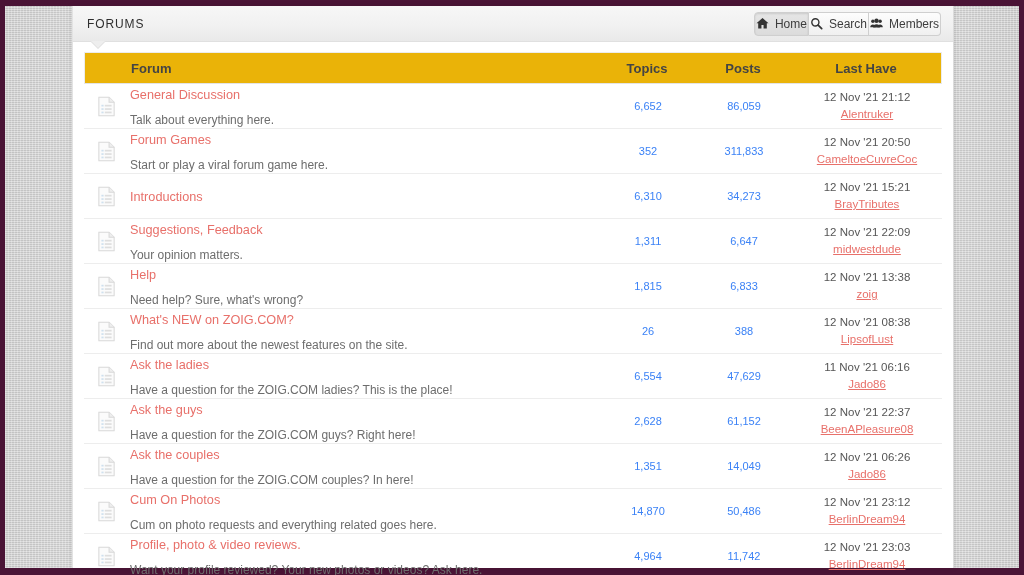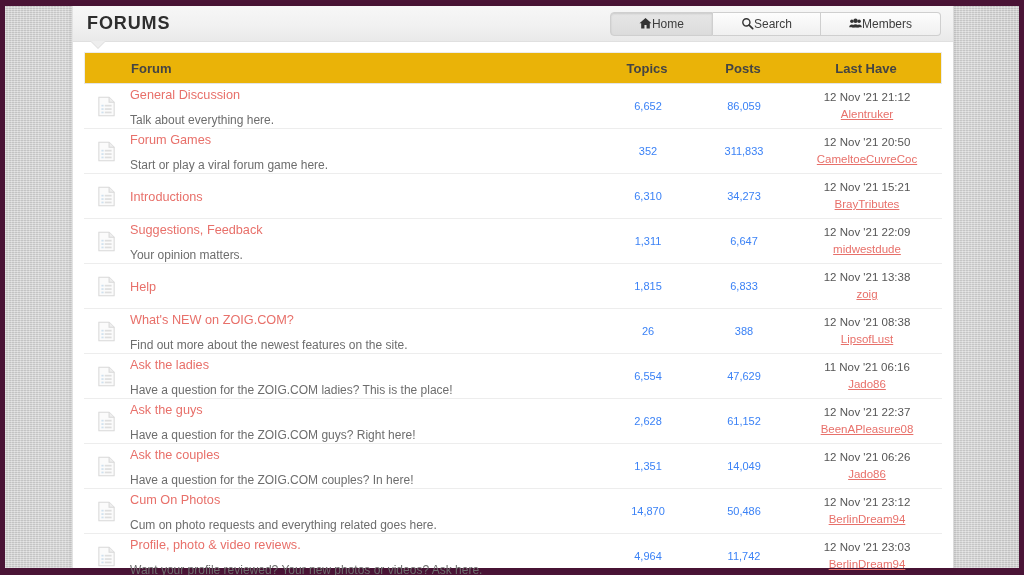--- a/index.html
+++ b/index.html
@@ -68,35 +68,35 @@
     left: 18px;
     bottom: -7px;
     width: 0; height: 0;
     border-left: 7px solid transparent;
     border-right: 7px solid transparent;
     border-top: 7px solid #eeeeee;
     filter: drop-shadow(0 1px 0 #dcdcdc);
   }
 
   #page-title {
-    font-size: 18px;
-    font-weight: bold;
+    font-size: 12px;
+    font-weight: normal;
     letter-spacing: .9px;
     color: #2e2e2e;
   }
 
   
   #nav-buttons { display: flex; }
 
   .nav-btn {
     display: flex;
     align-items: center;
-    gap: 0;
+    gap: 6px;
     height: 24px;
-    padding: 0 28px;
+    padding: 0 1px;
     font-size: 12px;
     color: #3d3d3d;
     background: linear-gradient(180deg, #fdfdfd 0%, #f0f0f0 100%);
     border: 1px solid #cfcfcf;
     border-left-width: 0;
     cursor: pointer;
     white-space: nowrap;
   }
   .nav-btn:first-child {
     border-left-width: 1px;
@@ -356,20 +356,21 @@
         <rect x="4" y="10" width="2.6" height="2" fill="#cfe0ee"></rect>
         <rect x="8" y="10" width="8" height="2" fill="#dedede"></rect>
         <rect x="4" y="14" width="2.6" height="2" fill="#cfe0ee"></rect>
         <rect x="8" y="14" width="8" height="2" fill="#dedede"></rect>
         <rect x="4" y="18" width="2.6" height="2" fill="#cfe0ee"></rect>
         <rect x="8" y="18" width="8" height="2" fill="#dedede"></rect>
       </svg>
     </div>
     <div class="col-forum">
       <a class="forum-link">Help</a>
+      <div class="forum-desc">Need help? Sure, what's wrong?</div>
     </div>
     <div class="col-topics num-cell">1,815</div>
     <div class="col-posts num-cell">6,833</div>
     <div class="col-last">
       <div class="lastpost-date">12 Nov '21 13:38</div>
       <a class="lastpost-user">zoig</a>
     </div>
   </div>
 
   <div class="forum-row">

